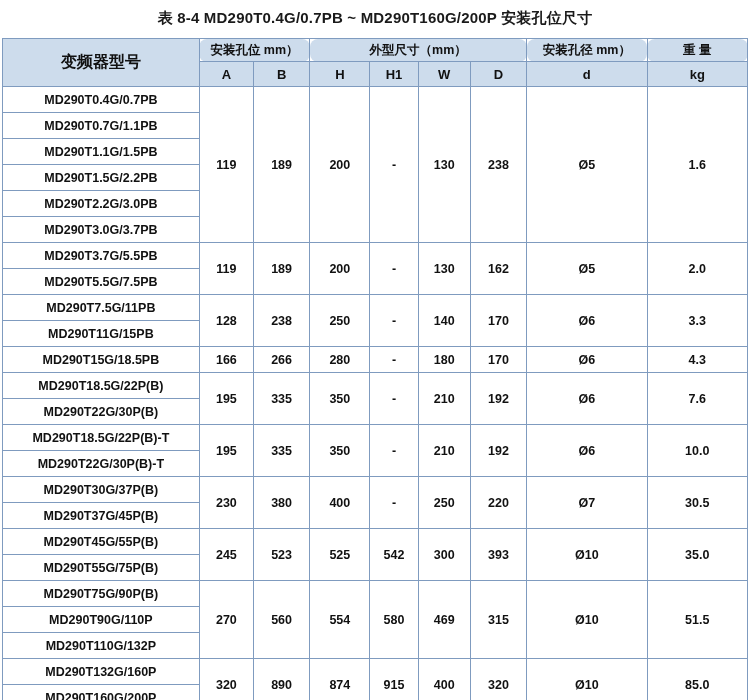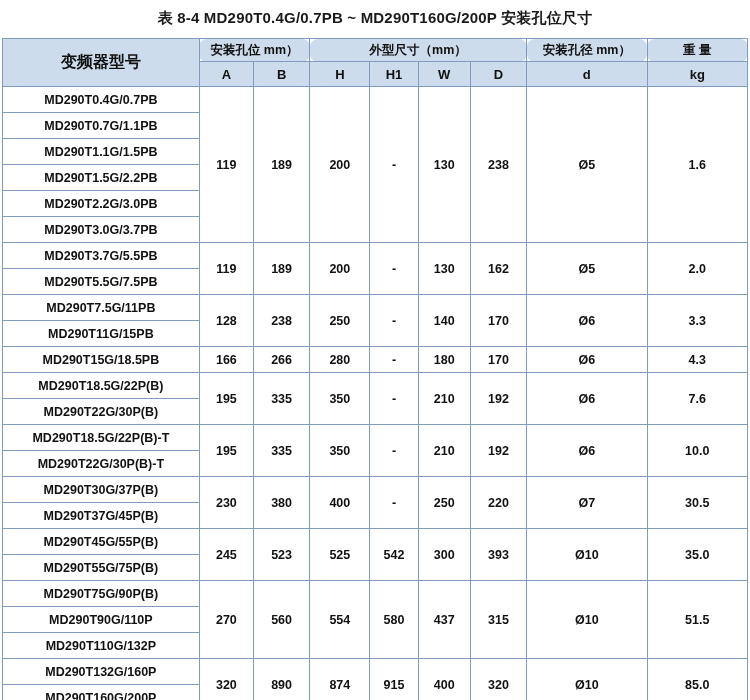--- a/index.html
+++ b/index.html
@@ -245,21 +245,21 @@
         </tr>
         <tr>
           <td class="model">MD290T55G/75P(B)</td>
         </tr>
         <tr>
           <td class="model">MD290T75G/90P(B)</td>
           <td class="val" rowspan="3">270</td>
           <td class="val" rowspan="3">560</td>
           <td class="val" rowspan="3">554</td>
           <td class="val" rowspan="3">580</td>
-          <td class="val" rowspan="3">437</td>
+          <td class="val" rowspan="3">469</td>
           <td class="val" rowspan="3">315</td>
           <td class="val" rowspan="3">Ø10</td>
           <td class="val" rowspan="3">51.5</td>
         </tr>
         <tr>
           <td class="model">MD290T90G/110P</td>
         </tr>
         <tr>
           <td class="model">MD290T110G/132P</td>
         </tr>

